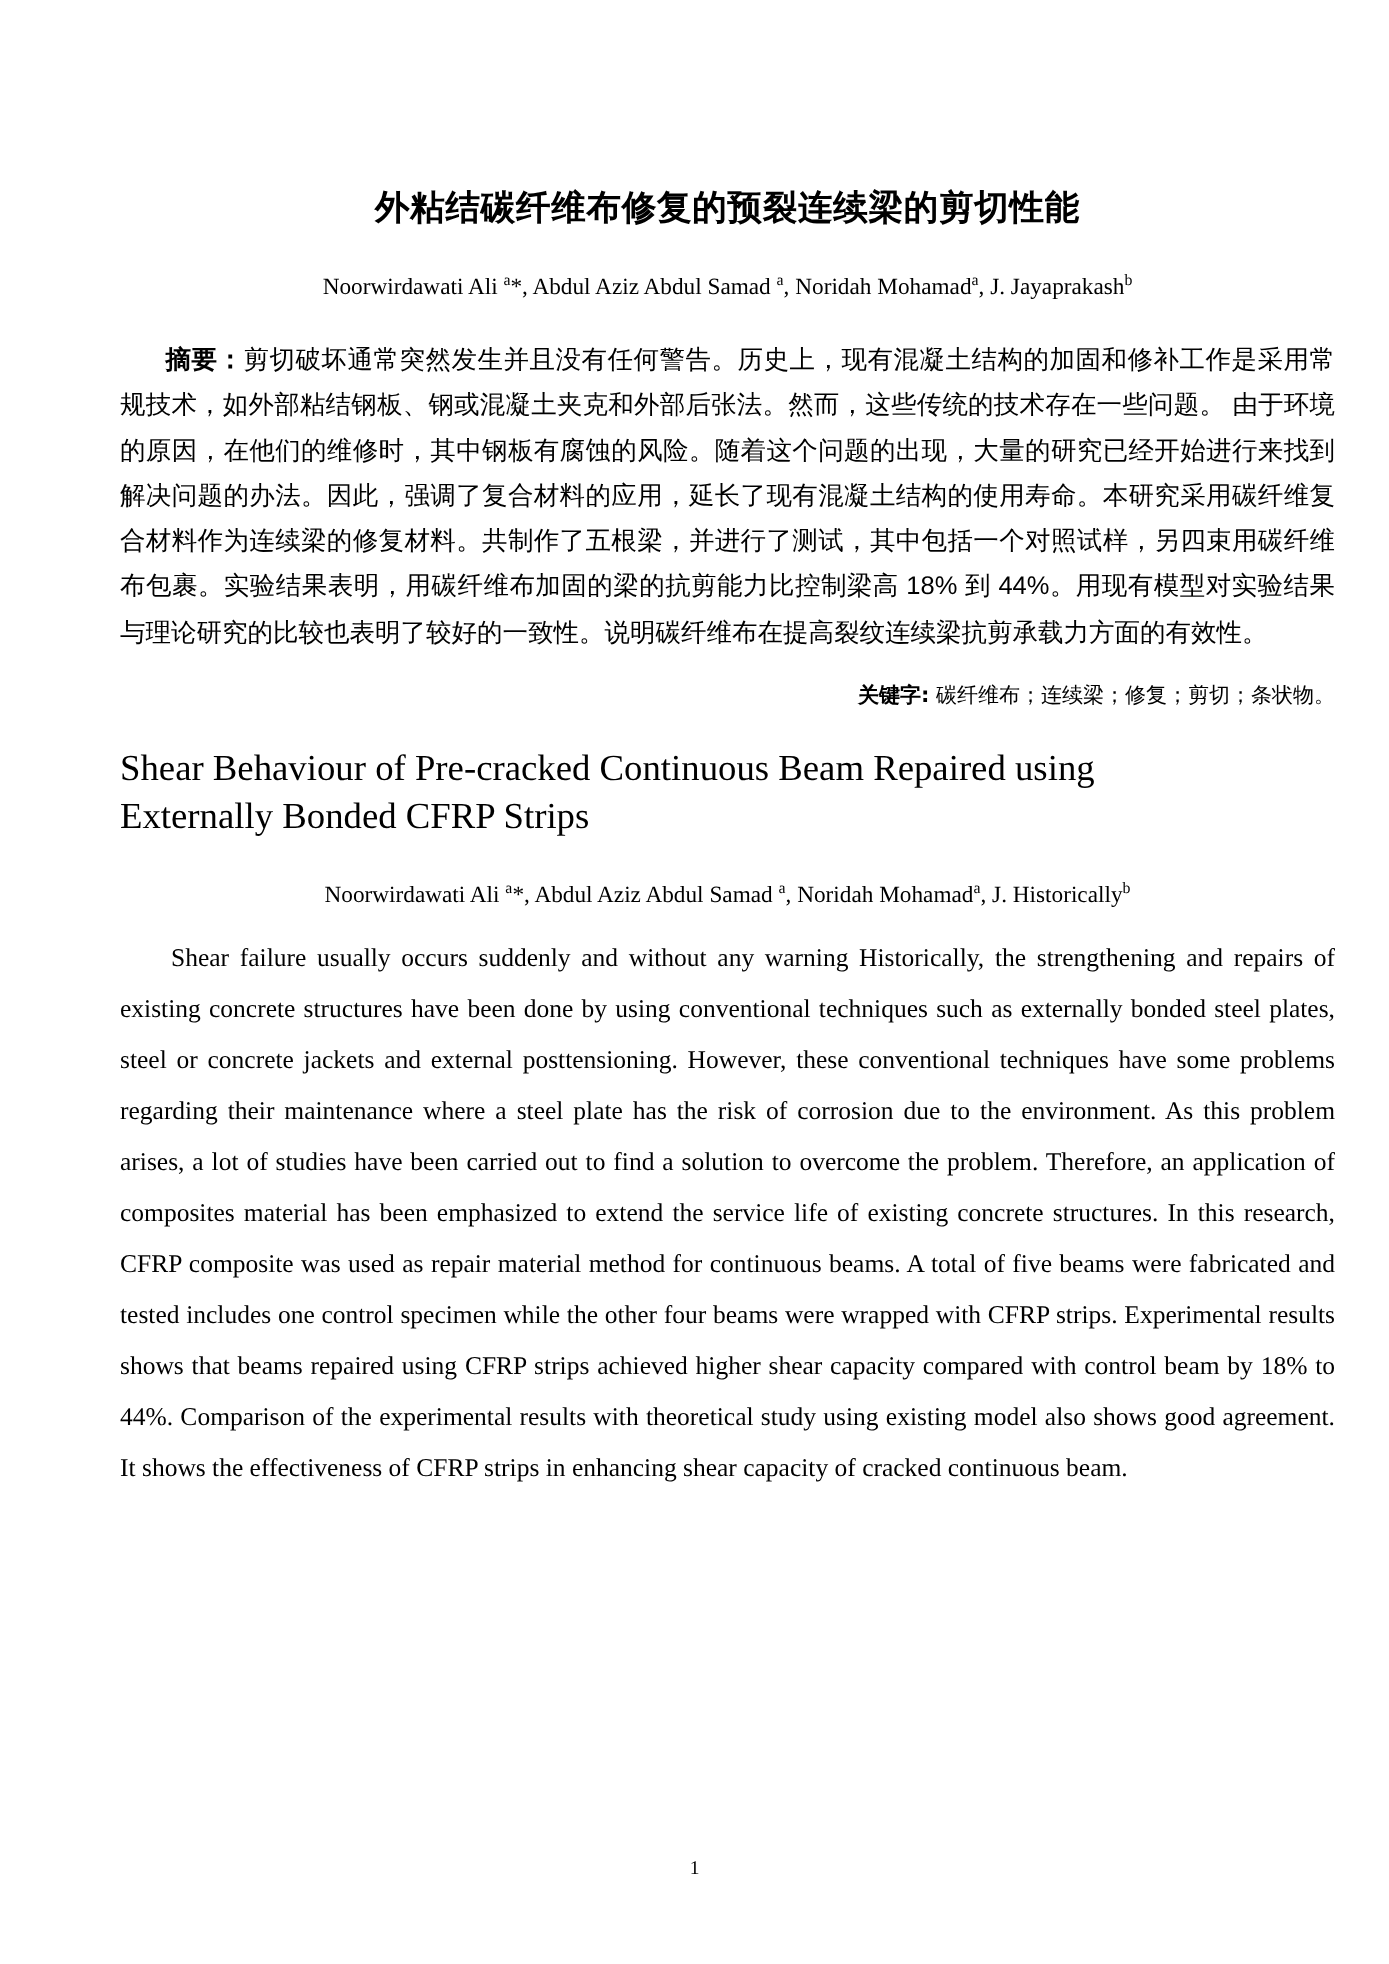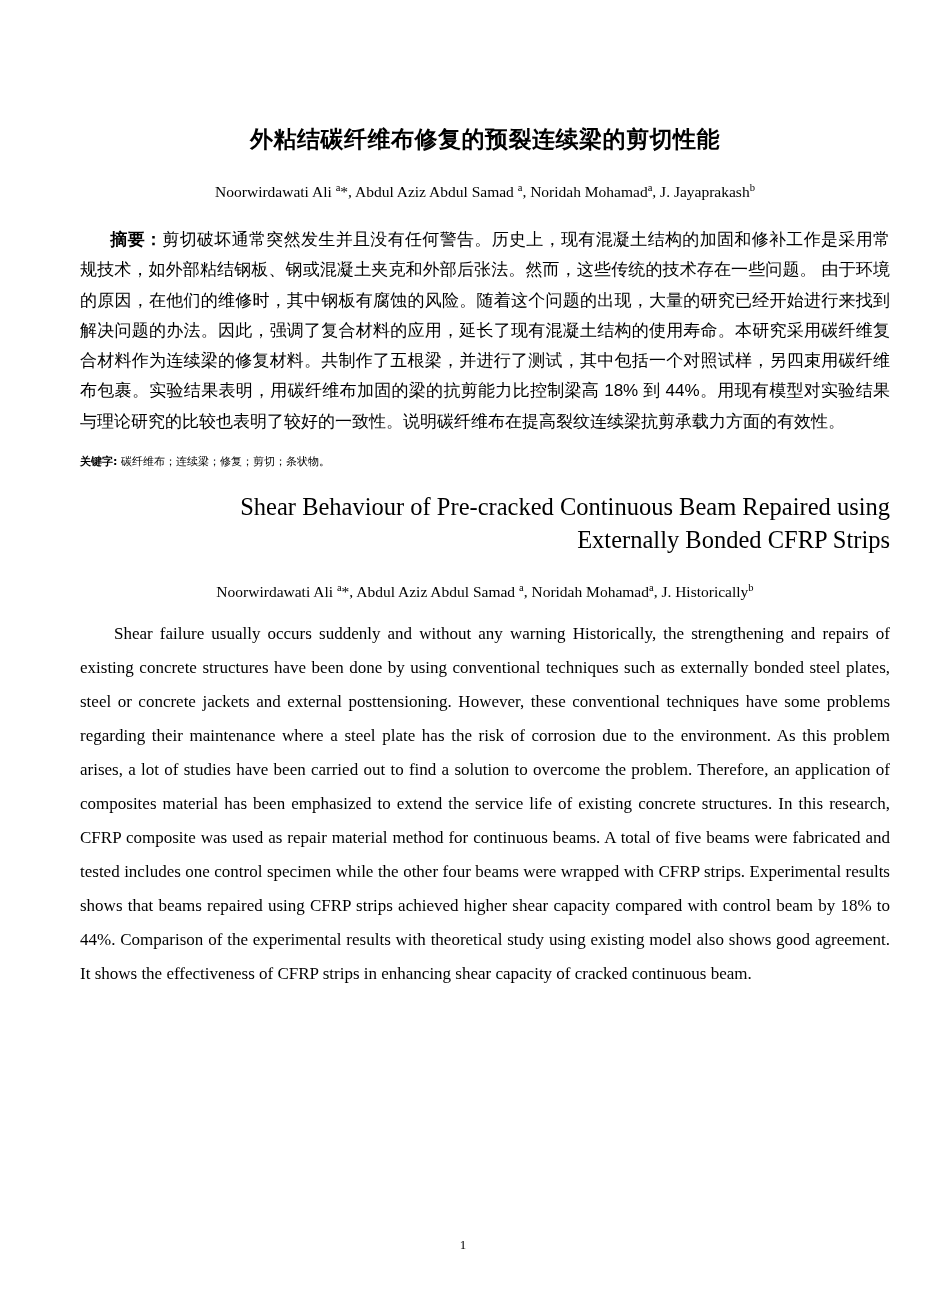--- a/index.html
+++ b/index.html
@@ -50,28 +50,29 @@
   .cn-abstract .lbl {
     font-weight: bold;
   }
   .cn-abstract .indent {
     display: inline-block;
     width: 30px;
   }
   .cn-keywords {
     margin-top: 16px;
     font-family: "DejaVu Sans", "Liberation Sans", sans-serif;
-    font-size: 11px;
+    font-size: 14px;
     line-height: 1.7;
+    text-align: right;
   }
   .cn-keywords .lbl { font-weight: bold; }
 
   .en-title {
     margin-top: 20px;
-    text-align: right;
+    text-align: left;
     font-size: 24.5px;
     line-height: 1.32;
     font-weight: normal;
   }
   .en-authors {
     text-align: center;
     font-size: 15.5px;
     margin-top: 26px;
   }
   .abstract-label {

